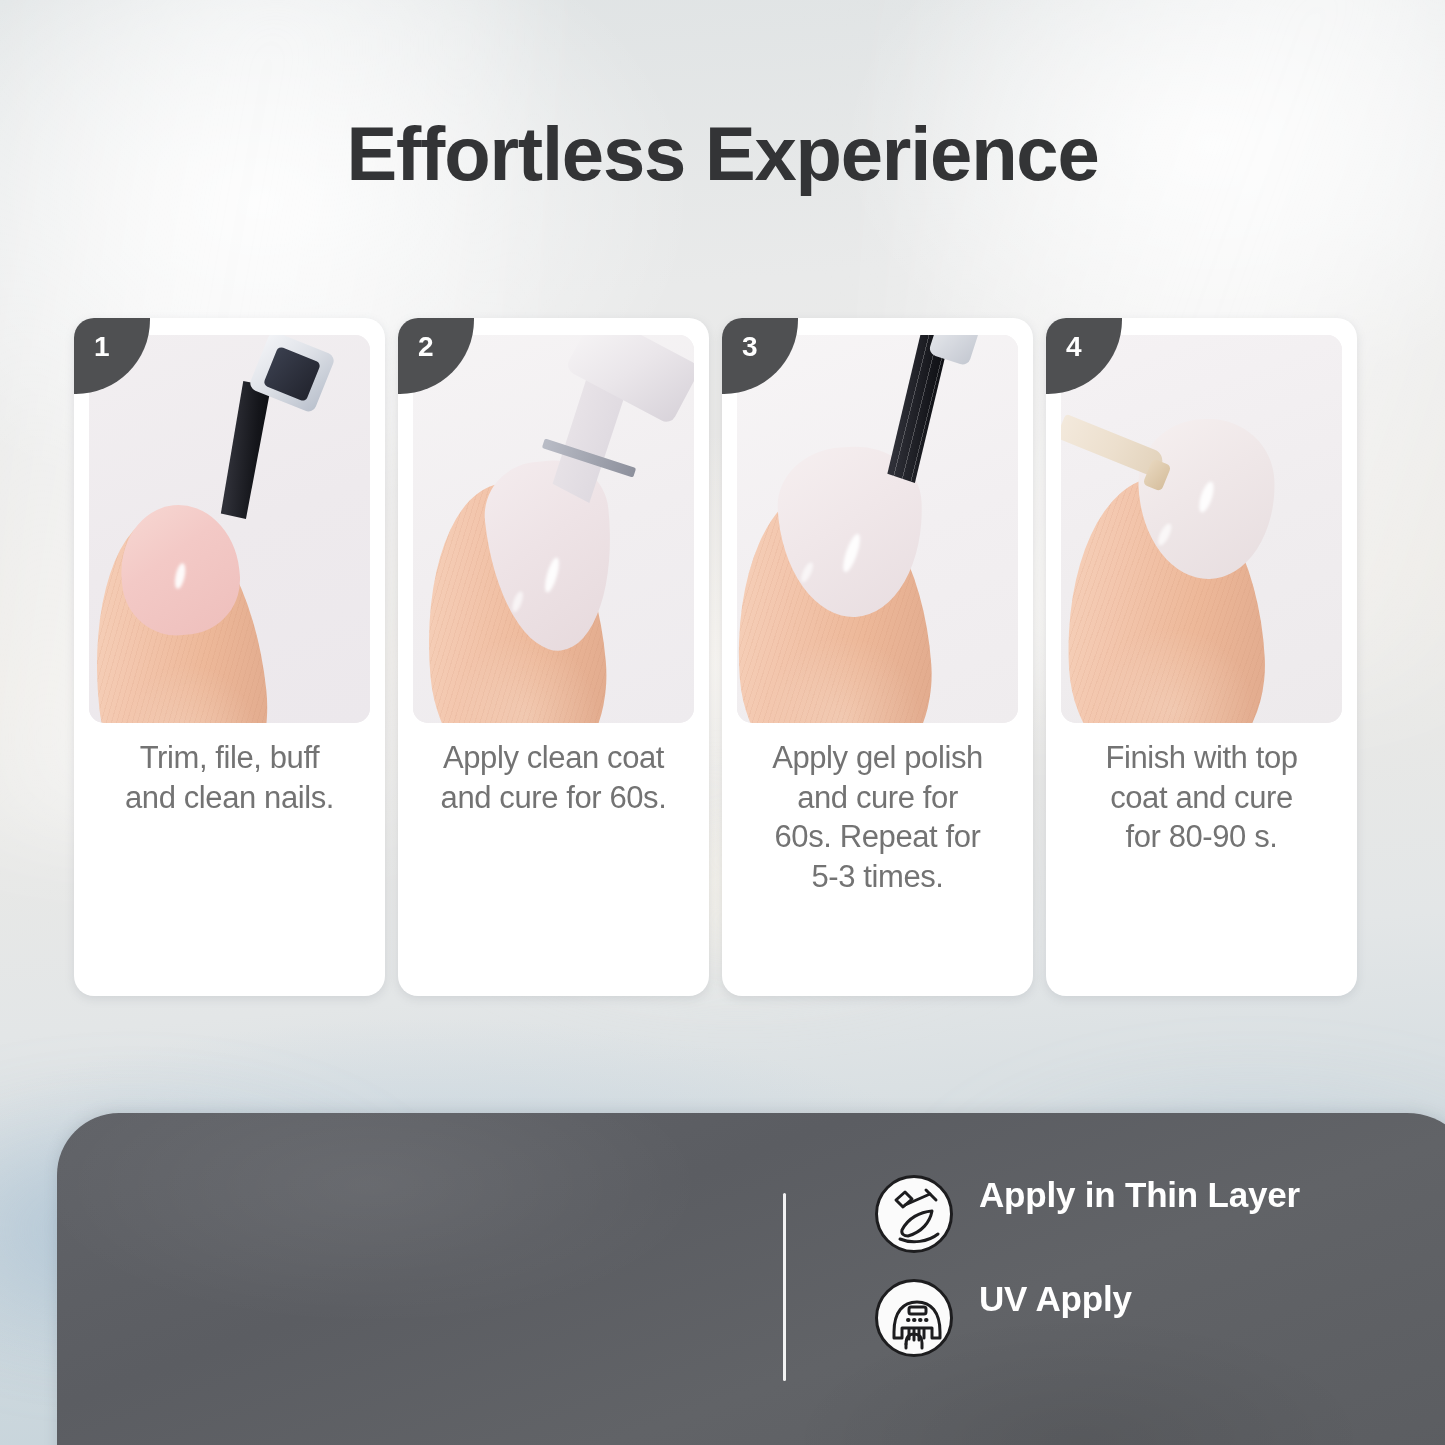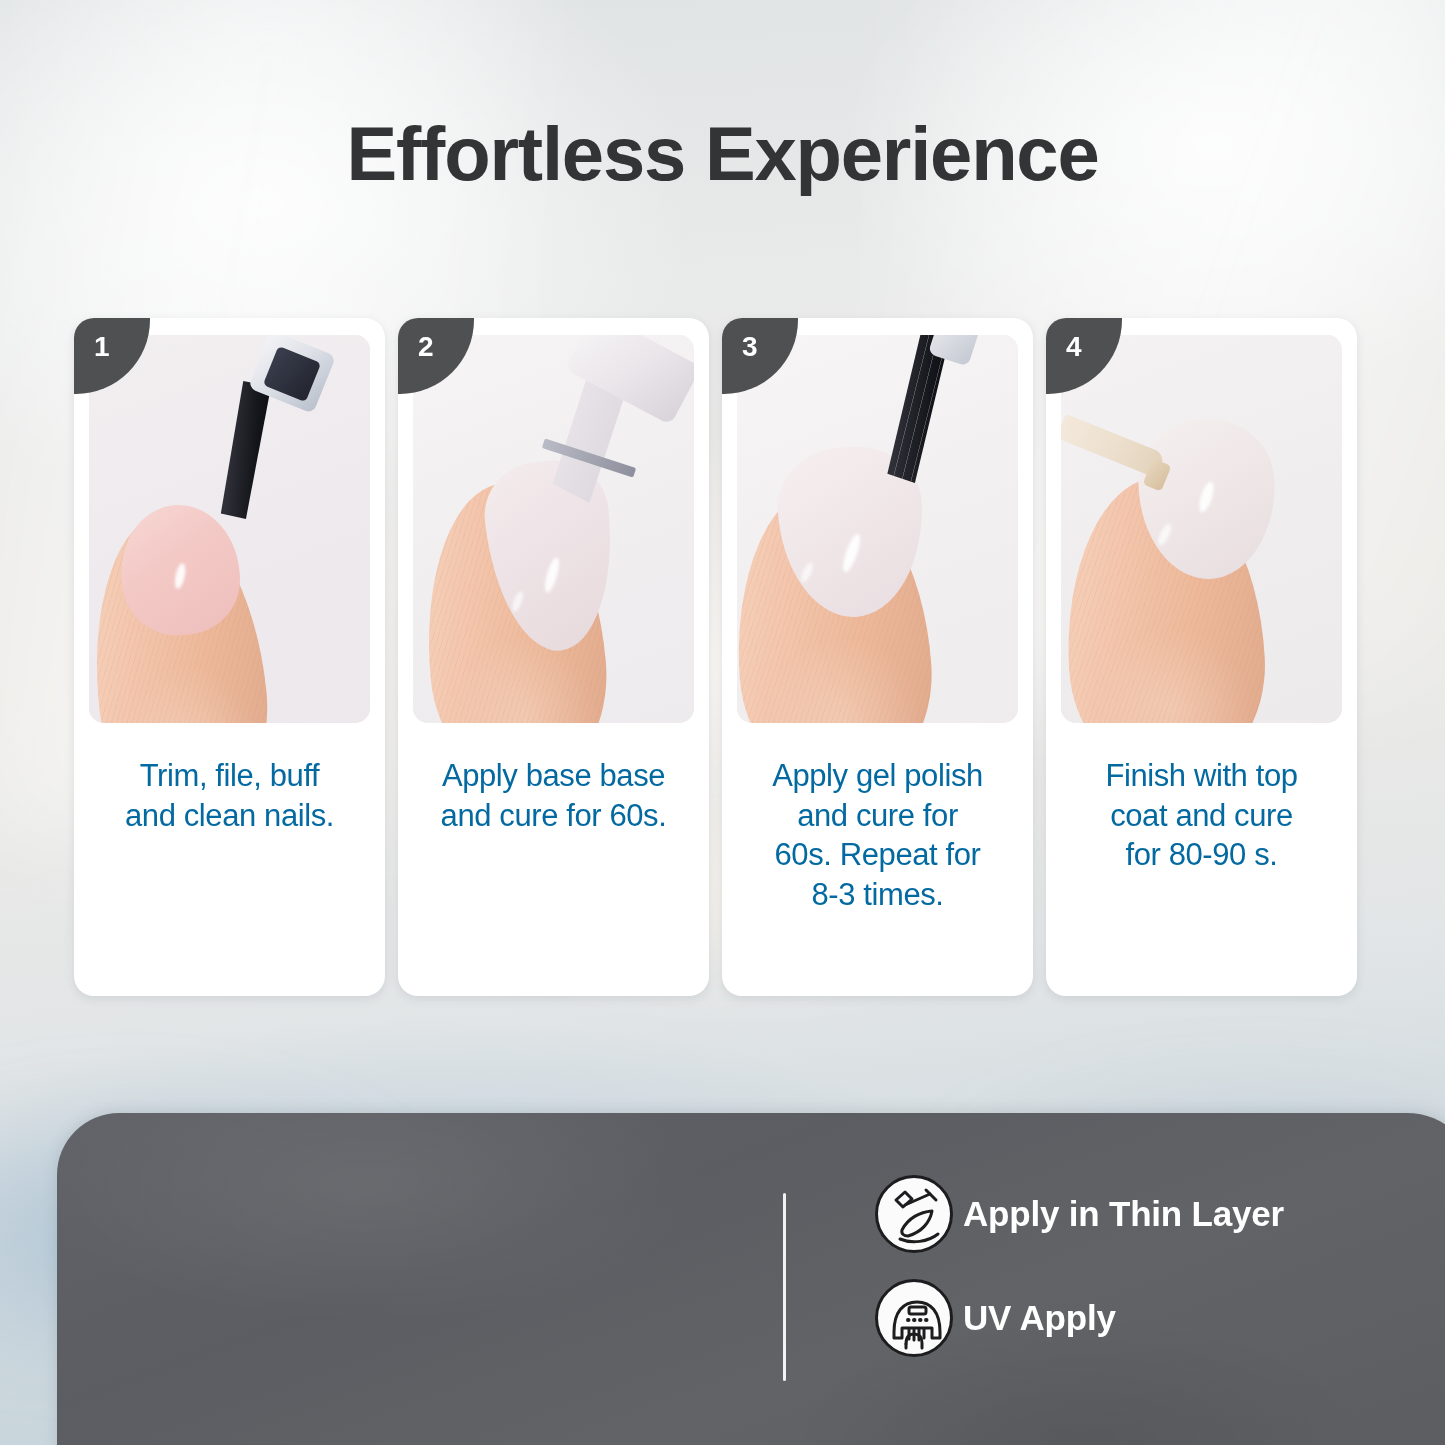--- a/index.html
+++ b/index.html
@@ -136,26 +136,25 @@
   }
 
   .card-caption {
     position: absolute;
     left: 10px;
     right: 10px;
     top: 420px;
     text-align: center;
     font-size: 31px;
     line-height: 1.28;
-    color: #0369a1;
+    color: #737373;
     font-weight: 400;
     letter-spacing: -0.4px;
     white-space: pre-line;
     font-family: "Liberation Sans", sans-serif;
-    margin-top: 18px;
   }
 
   
   .finger {
     position: absolute;
     border-radius: 50% 50% 46% 46% / 62% 62% 38% 38%;
     background: linear-gradient(100deg, #f6d2bc 0%, #f3c6ad 28%, #edb899 62%, #e0a98c 100%);
   }
   .finger-tex {
     position: absolute;
@@ -230,22 +229,22 @@
     border-radius: 2px;
   }
 
   .feature-list {
     position: absolute;
     left: 818px;
     top: 62px;
   }
   .feature {
     display: flex;
-    align-items: center;
-    gap: 10px;
+    align-items: flex-start;
+    gap: 26px;
     margin-bottom: 26px;
   }
   .feature-icon {
     width: 78px;
     height: 78px;
     border-radius: 50%;
     background: #fbfbfb;
     border: 3px solid #1d1d1f;
     box-sizing: border-box;
     flex: 0 0 78px;
@@ -312,21 +311,21 @@
           </div>
 
           <div style="position:absolute; left:118px; top:8px; width:108px; height:160px; clip-path:polygon(62% 0%,100% 6%,54% 100%,20% 88%); background:linear-gradient(112deg,#f2eff1 0%,#e6e1e6 46%,#d7d2da 100%);"></div>
           <div style="position:absolute; left:160px; top:0px; width:120px; height:66px; border-radius:10px; background:linear-gradient(118deg,#f7f5f6 0%,#eae6ea 50%,#d8d3da 100%); transform:rotate(28deg);"></div>
           <div style="position:absolute; left:128px; top:118px; width:96px; height:10px; background:linear-gradient(90deg,#b9bcc6,#8d909c); transform:rotate(18deg); border-radius:2px;"></div>
         </div>
       </div>
       <div class="badge">
         <span class="badge-num">2</span>
       </div>
-      <div class="card-caption">Apply base base
+      <div class="card-caption">Apply clean coat
 and cure for 60s.</div>
     </div>
 
     <div class="card">
       <div class="card-photo">
         <div class="photo-inner" style="background:linear-gradient(160deg,#f7f5f6 0%,#f2eff1 52%,#efecee 100%);">
           <div class="finger" style="left:0px; top:150px; width:192px; height:300px; transform:rotate(-4deg);">
             <div class="finger-tex"></div>
           </div>
           <div class="nail" style="left:42px; top:112px; width:144px; height:170px; border-radius:46% 46% 50% 50% / 34% 34% 66% 66%; background:linear-gradient(150deg,#f6eff0 0%,#f0e7e9 44%,#e8dde0 100%); transform:rotate(-3deg);">
@@ -337,21 +336,21 @@
           <div style="position:absolute; left:128px; top:-6px; width:86px; height:154px; clip-path:polygon(66% 0%,100% 2%,58% 100%,26% 94%); background:repeating-linear-gradient(104deg, rgba(255,255,255,0.22) 0 1px, rgba(255,255,255,0) 1px 9px);"></div>
           <div style="position:absolute; left:196px; top:-14px; width:42px; height:40px; border-radius:8px; background:linear-gradient(120deg,#e8eaee,#c4c8d1); transform:rotate(18deg);"></div>
         </div>
       </div>
       <div class="badge">
         <span class="badge-num">3</span>
       </div>
       <div class="card-caption">Apply gel polish
 and cure for
 60s. Repeat for
-8-3 times.</div>
+5-3 times.</div>
     </div>
 
     <div class="card">
       <div class="card-photo">
         <div class="photo-inner" style="background:linear-gradient(160deg,#f5f2f4 0%,#f0edef 52%,#edeaec 100%);">
           <div class="finger" style="left:6px; top:142px; width:196px; height:300px; transform:rotate(-3deg);">
             <div class="finger-tex"></div>
           </div>
           <div class="nail" style="left:78px; top:84px; width:136px; height:160px; border-radius:48% 48% 50% 50% / 40% 40% 60% 60%; background:linear-gradient(150deg,#f6f0f0 0%,#efe7e8 44%,#e7dddf 100%); transform:rotate(-2deg);">
             <div class="nail-shine" style="left:62px; top:62px; width:11px; height:32px; transform:rotate(20deg);"></div>

